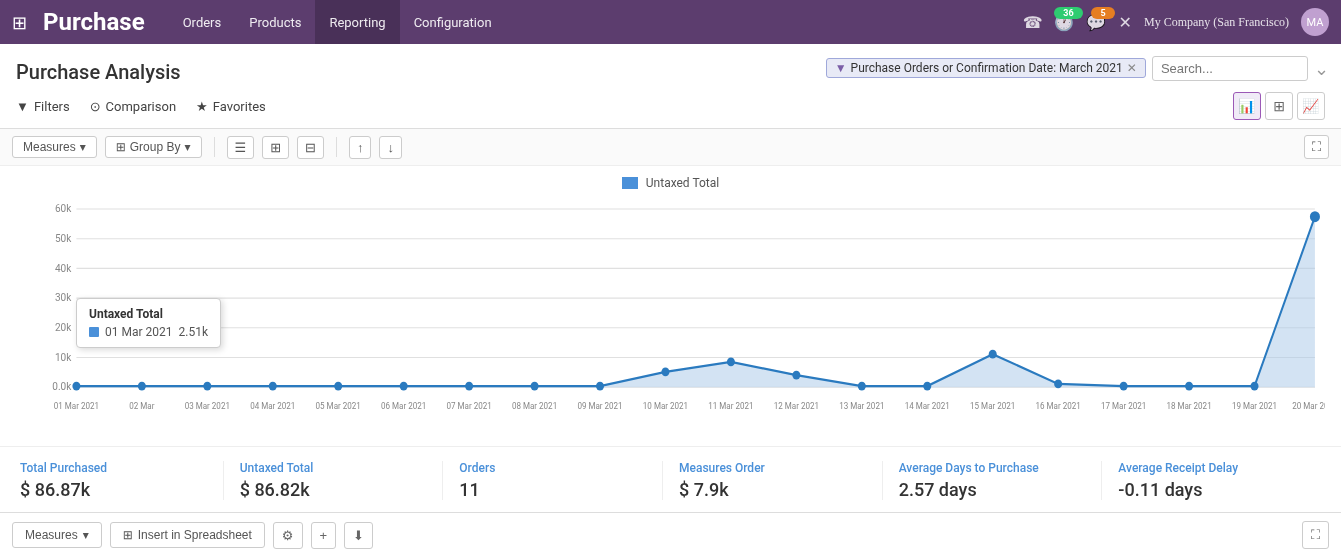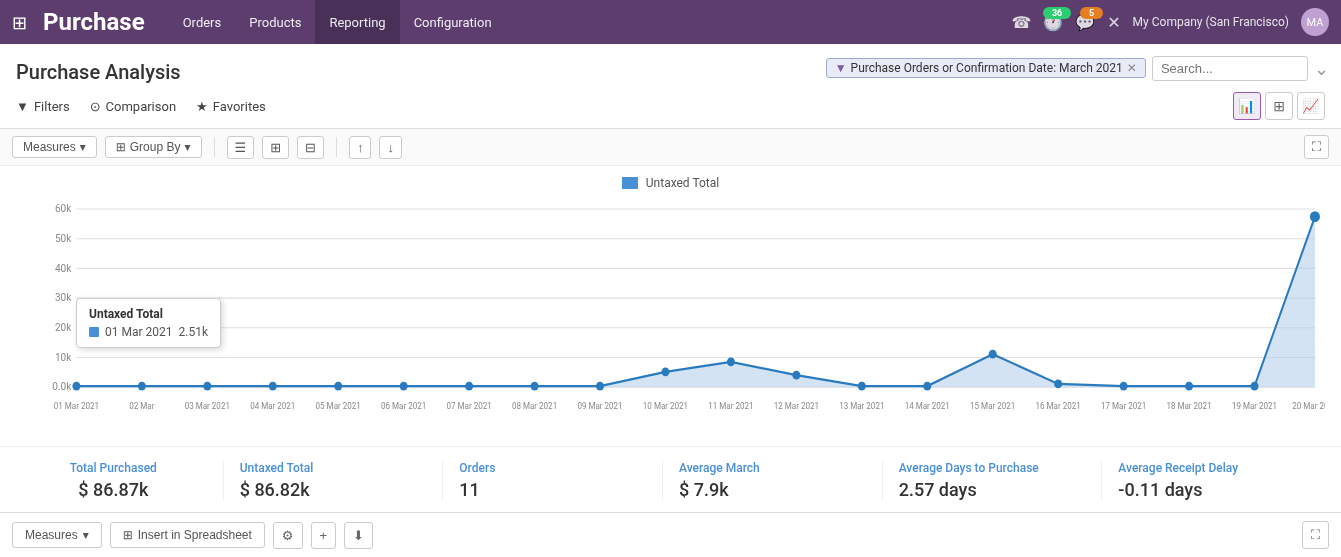--- a/index.html
+++ b/index.html
@@ -17,21 +17,21 @@
     }
     .topnav-grid-icon { font-size: 18px; cursor: pointer; }
     .topnav-logo { font-size: 24px; font-weight: bold; margin-right: 8px; }
     .topnav-menu { display: flex; gap: 0; }
     .topnav-menu-item { padding: 0 14px; height: 44px; display: flex; align-items: center; cursor: pointer; font-size: 13px; color: rgba(255,255,255,0.9); }
     .topnav-menu-item:hover, .topnav-menu-item.active { background: rgba(0,0,0,0.2); }
     .topnav-right { margin-left: auto; display: flex; align-items: center; gap: 12px; }
     .topnav-icon { font-size: 16px; color: rgba(255,255,255,0.8); cursor: pointer; position: relative; }
     .badge { position: absolute; top: -6px; right: -8px; background: #2ecc71; color: white; border-radius: 10px; font-size: 9px; padding: 1px 9px; font-weight: bold; }
     .badge.orange { background: #e67e22; }
-    .topnav-company { font-size: 12px; color: rgba(255,255,255,0.85); }
+    .topnav-company { font-size: 12px; color: rgba(255,255,255,0.85); font-family: Liberation Serif, serif; }
     .topnav-avatar { width: 28px; height: 28px; border-radius: 50%; background: #c0a0d0; display: flex; align-items: center; justify-content: center; font-size: 11px; color: white; }
     .filter-tag {
       background: #e8eaf6;
       border: 1px solid #9fa8da;
       border-radius: 3px;
       padding: 2px 8px;
       font-size: 12px;
       display: flex;
       align-items: center;
       gap: 4px;
@@ -124,21 +124,21 @@
       border-top: 1px solid #eee;
       display: flex;
       padding: 14px 20px;
       gap: 0;
     }
     .metric-item {
       flex: 1;
       padding: 0 16px;
       border-right: 1px solid #eee;
     }
-    .metric-item:first-child { padding-left: 0; text-align: center; }
+    .metric-item:first-child { padding-left: 0; }
     .metric-item:last-child { border-right: none; }
     .metric-label { font-size: 12px; color: #4a90d9; font-weight: 500; margin-bottom: 4px; }
     .metric-value { font-size: 18px; font-weight: 500; color: #333; }
 
     
     .bottom-bar {
       position: fixed;
       bottom: 0;
       left: 0;
       right: 0;
@@ -343,21 +343,21 @@
   </div>
   <div class="metric-item">
     <div class="metric-label">Untaxed Total</div>
     <div class="metric-value">$ 86.82k</div>
   </div>
   <div class="metric-item">
     <div class="metric-label">Orders</div>
     <div class="metric-value">11</div>
   </div>
   <div class="metric-item">
-    <div class="metric-label">Average March</div>
+    <div class="metric-label">Measures Order</div>
     <div class="metric-value">$ 7.9k</div>
   </div>
   <div class="metric-item">
     <div class="metric-label">Average Days to Purchase</div>
     <div class="metric-value">2.57 days</div>
   </div>
   <div class="metric-item">
     <div class="metric-label">Average Receipt Delay</div>
     <div class="metric-value">-0.11 days</div>
   </div>

